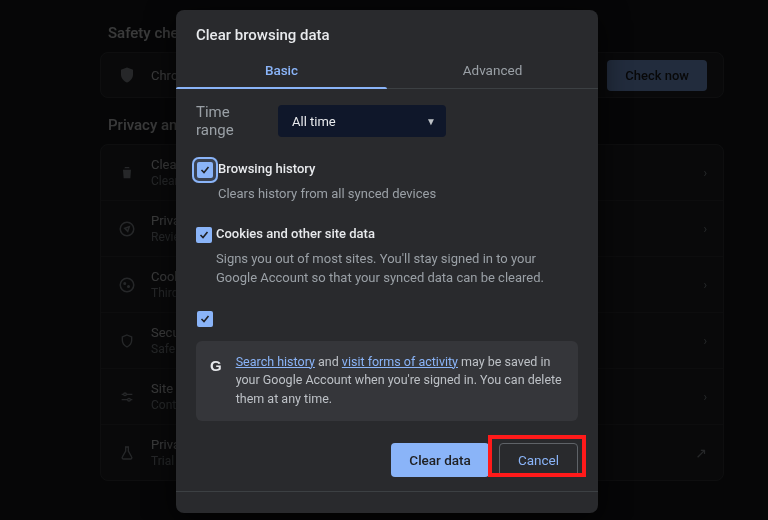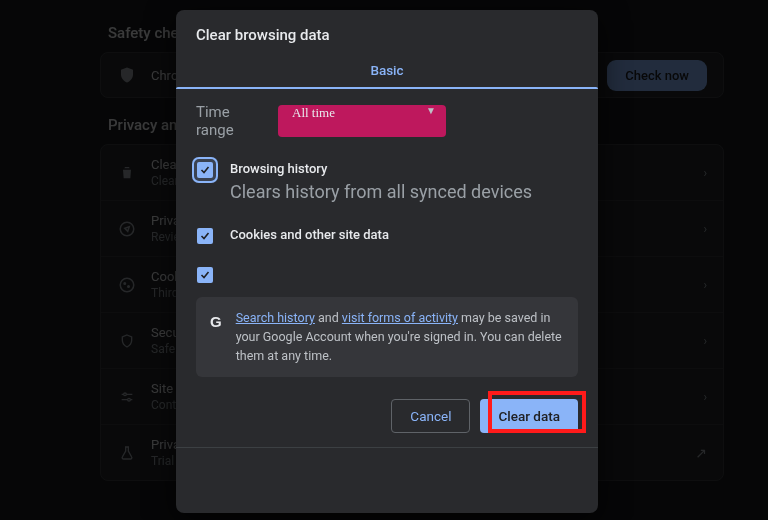--- a/index.html
+++ b/index.html
@@ -26,57 +26,57 @@
     padding: 12px 16px; border-bottom: 1px solid #34363a;
     position: relative;
   }
   .bg-row:last-child { border-bottom: none; }
   .bg-row .ic { width: 20px; height: 20px; display:flex; align-items:center; justify-content:center; color:#9aa0a6;}
   .bg-row .txt .t { font-size: 13px; color: #e8eaed; }
   .bg-row .txt .s { font-size: 12px; color: #9aa0a6; margin-top: 2px; }
   .bg-row .chev { position:absolute; right:16px; color:#9aa0a6; font-size:12px;}
   .bg-row .ext { position:absolute; right:16px; color:#9aa0a6; font-size:14px;}
   .check-btn {
-    background:#8ab4f8; color:#202124; padding:8px 18px; border-radius:9px;
+    background:#8ab4f8; color:#202124; padding:8px 18px; border-radius:4px;
     font-size:13px; font-weight:500; position:absolute; right:16px;
   }
 
   
   .dialog {
     position: absolute; left: 176px; top: 10px;
     width: 422px; height: 503px;
     background: #292a2d; border-radius: 8px;
     box-shadow: 0 8px 30px rgba(0,0,0,0.7);
     display: flex; flex-direction: column;
     color: #e8eaed;
   }
   .dlg-title { padding: 16px 20px 10px; font-size: 15px; font-weight: 500; color:#e8eaed;}
   .tabs { display:flex; border-bottom:1px solid #3c4043; }
   .tab { flex:1; text-align:center; padding:8px 0 10px; font-size:13.5px; color:#9aa0a6; cursor:pointer; position:relative;}
   .tab.active { color:#8ab4f8; font-weight:500;}
   .tab.active::after{content:"";position:absolute;left:0;right:0;bottom:-1px;height:2.5px;background:#8ab4f8;border-radius:2px 2px 0 0;}
   .row-tr { display:flex; align-items:center; gap:16px; padding:14px 20px 8px;}
   .row-tr .lbl{ font-size:15px; color:#9aa0a6; width:66px;}
   .select {
-    background:#be185d; color:#e8eaed; height:32px; border-radius:4px;
-    display:flex; align-items:flex-start; justify-content:space-between;
-    padding:0 10px 0 14px; width:168px; font-size:13px;font-family:Liberation Serif, serif;
+    background:#0f172a; color:#e8eaed; height:32px; border-radius:4px;
+    display:flex; align-items:center; justify-content:space-between;
+    padding:0 10px 0 14px; width:168px; font-size:13px;
   }
   .select .arr{ font-size:10px; color:#bdc1c6;}
   .items { padding: 4px 20px 0; }
-  .item { display:flex; gap:16px; padding:10px 0 12px; }
+  .item { display:flex; gap:4px; padding:10px 0 12px; }
   .cbwrap { width:18px; display:flex; justify-content:center; padding-top:1px;}
   .cb {
     width:16px; height:16px; border-radius:2px; background:#8ab4f8;
     display:flex; align-items:center; justify-content:center;
   }
   .cb svg{ width:12px; height:12px; }
   .cb.focus { outline:2px solid #8ab4f8; outline-offset:3px; box-shadow: 0 0 0 5px rgba(138,180,248,0.18); border-radius:2px;}
   .itxt .t{ font-size:13px; color:#e8eaed; font-weight:500;}
-  .itxt .s{ font-size:18px; color:#9aa0a6; margin-top:3px; line-height:1.45;}
+  .itxt .s{ font-size:13px; color:#9aa0a6; margin-top:9px; line-height:1.45;}
   .hint {
     margin: 2px 20px 0; background:#35363a; border-radius:6px;
     padding:12px 14px; display:flex; gap:14px; font-size:12.5px;
     color:#bdc1c6; line-height:1.5;
   }
   .hint .g{ font-family: "Product Sans", Arial, sans-serif; font-weight:600; font-size:15px; color:#e8eaed; padding-top:2px;}
   .hint a{ color:#8ab4f8; text-decoration:underline; cursor:pointer;text-align:right;}
   .actions{ display:flex; gap:10px; justify-content:flex-end; padding:22px 20px 0;}
   .btn{
     height:34px; padding:0 18px; border-radius:4px; font-size:13.5px;
@@ -191,20 +191,21 @@
     </div>
   </div>
 </div>
 
 <div class="dim-overlay"></div>
 
 <div class="dialog">
   <div class="dlg-title">Clear browsing data</div>
   <div class="tabs">
     <div class="tab active">Basic</div>
+    <div class="tab">Advanced</div>
   </div>
 
   <div class="row-tr">
     <span class="lbl">Time range</span>
     <div class="select">
       <span>All time</span>
       <span class="arr">▼</span>
     </div>
   </div>
 
@@ -226,20 +227,21 @@
     <div class="item">
       <div class="cbwrap">
         <div class="cb">
           <svg viewBox="0 0 24 24">
               <path fill="none" stroke="#202124" stroke-width="3.2" d="M5 12l5 5 9-11"></path>
             </svg>
         </div>
       </div>
       <div class="itxt">
         <div class="t">Cookies and other site data</div>
+        <div class="s">Signs you out of most sites. You'll stay signed in to your Google Account so that your synced data can be cleared.</div>
       </div>
     </div>
 
     <div class="item">
       <div class="cbwrap">
         <div class="cb">
           <svg viewBox="0 0 24 24">
               <path fill="none" stroke="#202124" stroke-width="3.2" d="M5 12l5 5 9-11"></path>
             </svg>
         </div>
@@ -250,21 +252,21 @@
   </div>
 
   <div class="hint">
     <span class="g">G</span>
     <span>
       <a>Search history</a><span> and </span><a>visit forms of activity</a><span> may be saved in your Google Account when you're signed in. You can delete them at any time.</span>
     </span>
   </div>
 
   <div class="actions" style="position:relative;">
+    <div class="btn btn-primary">Clear data</div>
     <div class="btn btn-cancel">Cancel</div>
-    <div class="btn btn-primary">Clear data</div>
     <div class="hl" style="right:12px; top:14px; width:98px; height:42px;"></div>
   </div>
 
   <div class="foot">
     
   </div>
 </div>
 
 </body></html>

